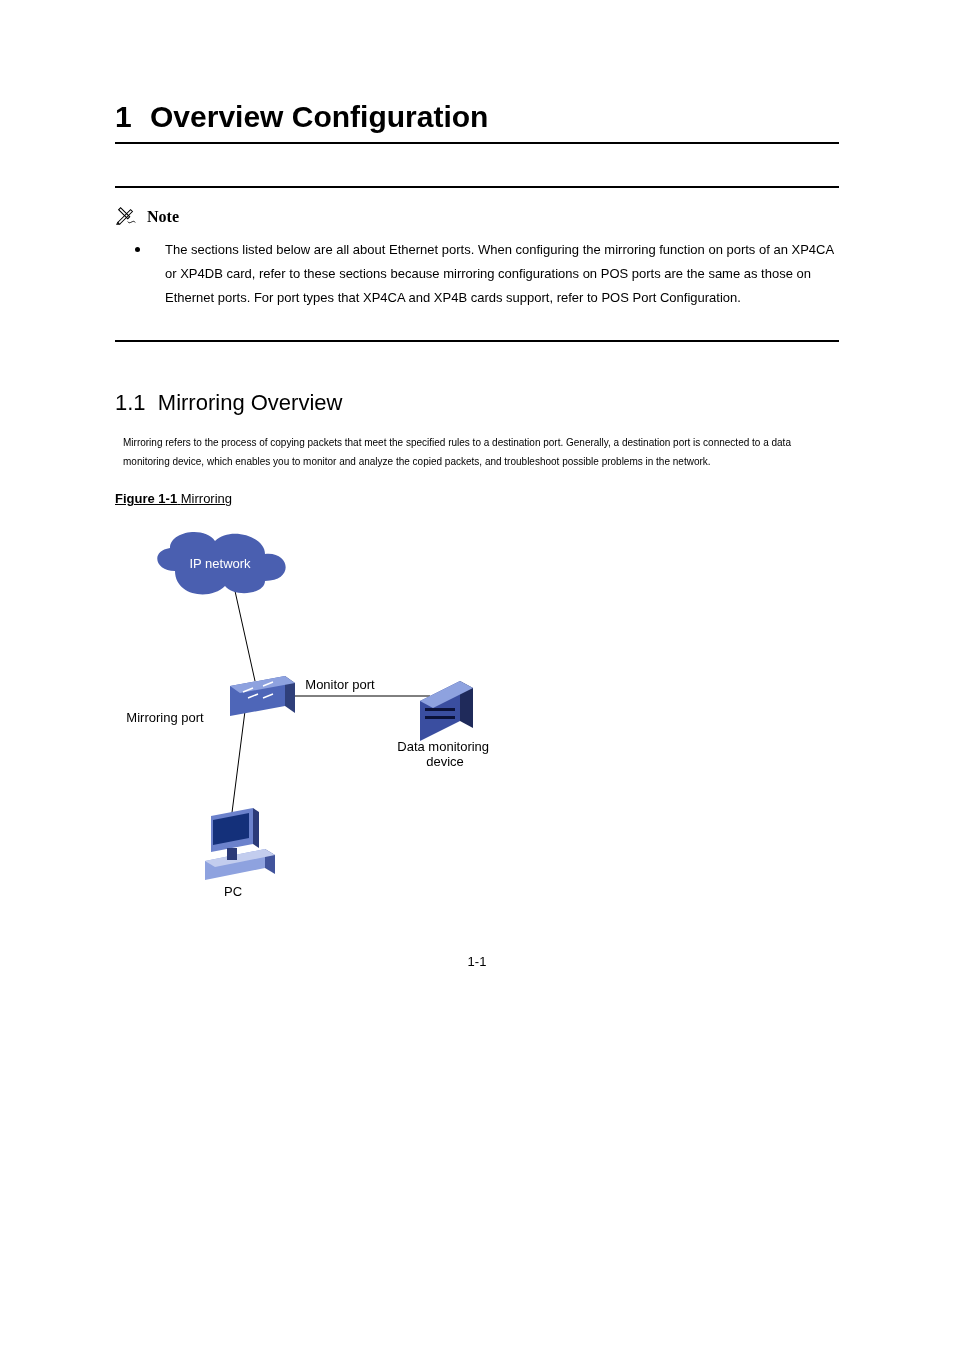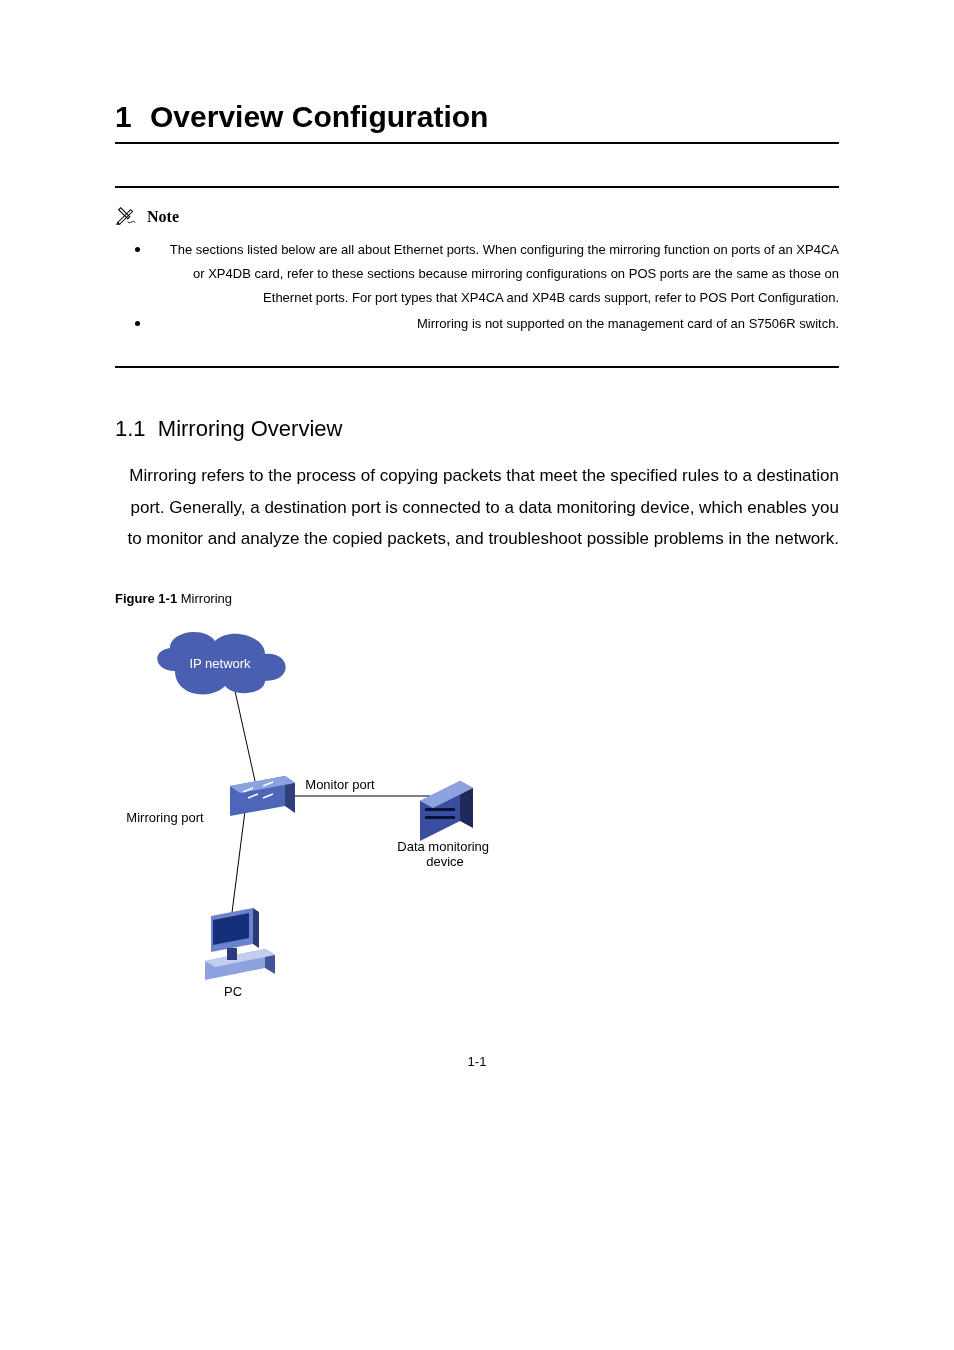--- a/index.html
+++ b/index.html
@@ -37,21 +37,20 @@
     font-family: "Comic Sans MS", cursive;
     font-size: 16px;
     font-weight: bold;
   }
   .bullet-list {
     list-style: none;
     padding: 0 0 0 28px;
     margin: 0;
     font-size: 13px;
     line-height: 1.85;
-    text-align: right;
   }
   .bullet-list li {
     position: relative;
     padding-left: 22px;
     margin-bottom: 2px;
   }
   .bullet-list li::before {
     content: "";
     position: absolute;
     left: -8px;
@@ -60,27 +59,27 @@
     height: 5px;
     background: #000;
     border-radius: 50%;
   }
   .h2 {
     font-size: 22px;
     font-weight: normal;
     margin: 48px 0 18px 0;
   }
   .para {
-    font-size: 17px;
+    font-size: 10px;
     line-height: 1.85;
     margin: 0 0 10px 8px;
-    text-align: right;
   }
   .figure-wrap {
-    margin-top: 36px;
+    margin-top: 20px;
+    text-decoration: underline;
   }
   .figure-caption {
     font-size: 13px;
     margin-bottom: 10px;
   }
   .figure-caption .fignum { font-weight: bold; }
   .diagram {
     position: relative;
     width: 410px;
     height: 390px;
@@ -104,21 +103,20 @@
         <path d="M3 17 L5 19 L3.5 19.5 Z" fill="#000"></path>
         <rect x="4" y="4" width="3" height="14" transform="rotate(-45 4 4)" fill="none" stroke="#000" stroke-width="1.2"></rect>
         <path d="M2 20 L3 18 L17 4 L19 6 L5 20 Z" fill="none" stroke="#000" stroke-width="1.1"></path>
         <path d="M3 18 L5 20" stroke="#000" stroke-width="1"></path>
         <path d="M14 17 C 16 21, 20 14, 22 18" fill="none" stroke="#000" stroke-width="1"></path>
       </svg>
       <span class="note-label">Note</span>
     </div>
     <ul class="bullet-list">
       <li>The sections listed below are all about Ethernet ports. When configuring the mirroring function on ports of an XP4CA or XP4DB card, refer to these sections because mirroring configurations on POS ports are the same as those on Ethernet ports. For port types that XP4CA and XP4B cards support, refer to POS Port Configuration.</li>
-      <li>Mirroring is not supported on the management card of an S7506R switch.</li>
     </ul>
   </div>
 
   <h2 class="h2">
     <span>1.1</span>&nbsp;&nbsp;<span>Mirroring Overview</span>
   </h2>
 
   <p class="para">Mirroring refers to the process of copying packets that meet the specified rules to a destination port. Generally, a destination port is connected to a data monitoring device, which enables you to monitor and analyze the copied packets, and troubleshoot possible problems in the network.</p>
 
   <div class="figure-wrap">

